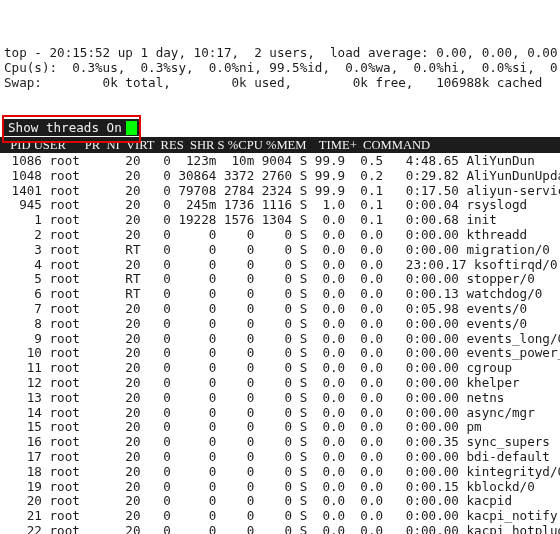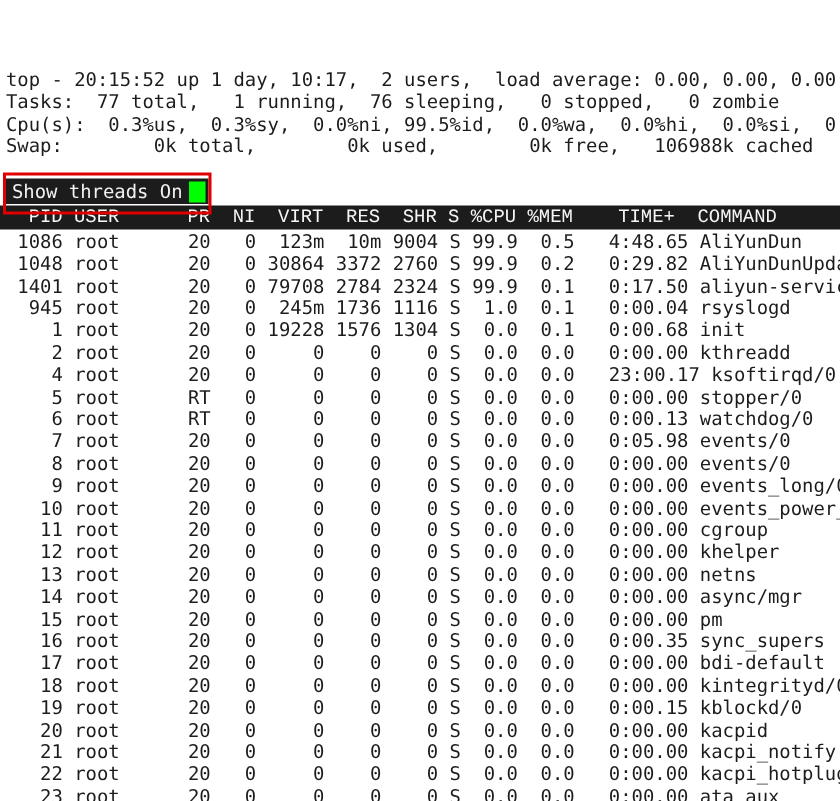--- a/index.html
+++ b/index.html
@@ -62,21 +62,21 @@
     position: absolute;
     left: 0;
     top: 93px;
     width: 560px;
     height: 16px;
     background: #1c1c1c;
     color: #f5f5f5;
     white-space: pre;
     padding-left: 4px;
     box-sizing: border-box;
-    font-family: Liberation Mono, monospace;
+    font-family: Liberation Serif, serif;
     font-size: 12.6px;
     line-height: 16px;
   }
 
   
   #rows {
     position: absolute;
     left: 0;
     top: 110px;
     width: 448px;
@@ -107,39 +107,39 @@
     pointer-events: none;
   }
 </style>
 </head>
 <body>
 
 <div id="terminal">
 
   <div id="summary">
     <div class="line">top - 20:15:52 up 1 day, 10:17,  2 users,  load average: 0.00, 0.00, 0.00</div>
-    <div class="line">Tasks:  77 total,   1 running,  76 sleeping,   0 stopped,   0 zombie</div>
     <div class="line">Cpu(s):  0.3%us,  0.3%sy,  0.0%ni, 99.5%id,  0.0%wa,  0.0%hi,  0.0%si,  0.0%st</div>
     <div class="line">Swap:        0k total,        0k used,        0k free,   106988k cached</div>
   </div>
 
   <div id="msgbar">
     <span>Show threads On</span>
     <span class="cursor"></span>
   </div>
 
   <div id="colheader">  PID USER      PR  NI  VIRT  RES  SHR S %CPU %MEM    TIME+  COMMAND</div>
 
   <div id="rows">
       <div class="line"> 1086 root      20   0  123m  10m 9004 S 99.9  0.5   4:48.65 AliYunDun</div>
       <div class="line"> 1048 root      20   0 30864 3372 2760 S 99.9  0.2   0:29.82 AliYunDunUpdate</div>
       <div class="line"> 1401 root      20   0 79708 2784 2324 S 99.9  0.1   0:17.50 aliyun-service</div>
       <div class="line">  945 root      20   0  245m 1736 1116 S  1.0  0.1   0:00.04 rsyslogd</div>
       <div class="line">    1 root      20   0 19228 1576 1304 S  0.0  0.1   0:00.68 init</div>
       <div class="line">    2 root      20   0     0    0    0 S  0.0  0.0   0:00.00 kthreadd</div>
+      <div class="line">    3 root      RT   0     0    0    0 S  0.0  0.0   0:00.00 migration/0</div>
       <div class="line">    4 root      20   0     0    0    0 S  0.0  0.0   23:00.17 ksoftirqd/0</div>
       <div class="line">    5 root      RT   0     0    0    0 S  0.0  0.0   0:00.00 stopper/0</div>
       <div class="line">    6 root      RT   0     0    0    0 S  0.0  0.0   0:00.13 watchdog/0</div>
       <div class="line">    7 root      20   0     0    0    0 S  0.0  0.0   0:05.98 events/0</div>
       <div class="line">    8 root      20   0     0    0    0 S  0.0  0.0   0:00.00 events/0</div>
       <div class="line">    9 root      20   0     0    0    0 S  0.0  0.0   0:00.00 events_long/0</div>
       <div class="line">   10 root      20   0     0    0    0 S  0.0  0.0   0:00.00 events_power_ef</div>
       <div class="line">   11 root      20   0     0    0    0 S  0.0  0.0   0:00.00 cgroup</div>
       <div class="line">   12 root      20   0     0    0    0 S  0.0  0.0   0:00.00 khelper</div>
       <div class="line">   13 root      20   0     0    0    0 S  0.0  0.0   0:00.00 netns</div>

